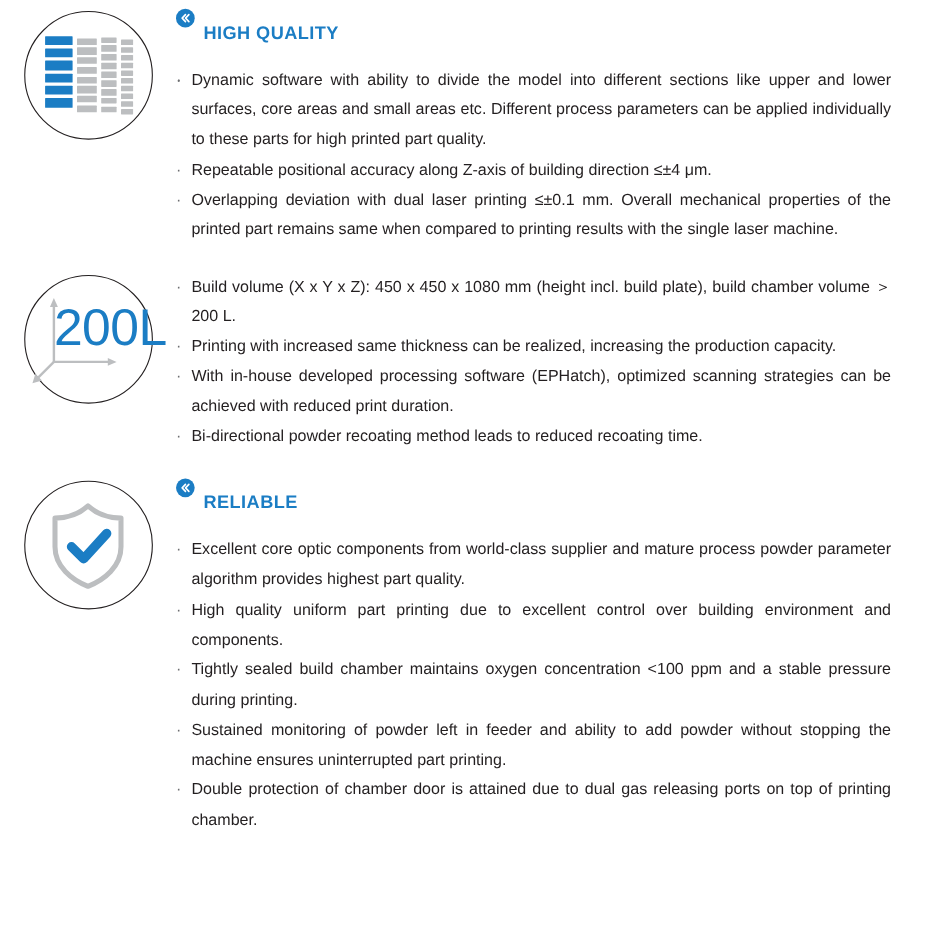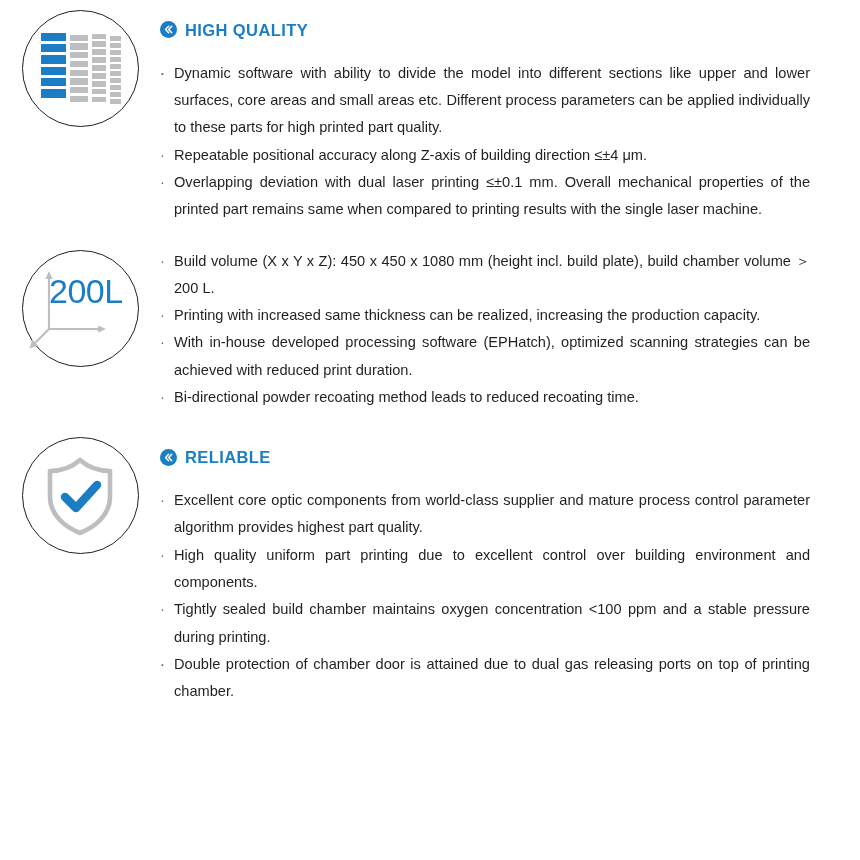--- a/index.html
+++ b/index.html
@@ -56,21 +56,21 @@
 
   .text-col {
     flex: 1 1 auto;
     padding-right: 50px;
     padding-top: 2px;
   }
 
   
   .feature-head {
     display: flex;
-    align-items: center;
+    align-items: flex-start;
     gap: 8px;
     margin: 0 0 8px 0;
   }
   .chev-badge {
     width: 17px;
     height: 17px;
     flex: 0 0 17px;
     border-radius: 50%;
     background: #1b7dc4;
     display: flex;
@@ -133,21 +133,21 @@
   .bar-col.c3 .bar { width: 14px; height: 5.6px; background: #bcbec0; }
   .bar-col.c4 .bar { width: 11px; height: 5.0px; background: #bcbec0; }
 
   
   .vol-icon { position: relative; width: 104px; height: 86px; }
   .vol-icon svg { position: absolute; left: 0; top: 0; }
   .vol-text {
     position: absolute;
     left: 21px;
     top: 9px;
-    font-size: 34px;
+    font-size: 47px;
     font-family: "Liberation Sans", sans-serif;
     color: #1b7dc4;
     letter-spacing: -0.5px;
     line-height: 1;
   }
 
   
   .shield-icon { width: 78px; height: 82px; }
 </style>
 </head>
@@ -265,22 +265,22 @@
       <div class="feature-head">
         <span class="chev-badge">
           <svg width="11" height="11" viewBox="0 0 11 11">
             <path d="M5.6 2.3 L2.6 5.5 L5.6 8.7" fill="none" stroke="#ffffff" stroke-width="1.5" stroke-linecap="round" stroke-linejoin="round"></path>
             <path d="M8.7 2.3 L5.7 5.5 L8.7 8.7" fill="none" stroke="#ffffff" stroke-width="1.5" stroke-linecap="round" stroke-linejoin="round"></path>
           </svg>
         </span>
         <h2 class="feature-title">RELIABLE</h2>
       </div>
       <ul class="bullets">
-        <li><span class="bullet-dot">·</span><span class="bullet-text">Excellent core optic components from world-class supplier and mature process control parameter algorithm provides highest part quality.</span></li>
+        <li><span class="bullet-dot">·</span><span class="bullet-text">Excellent core optic components from world-class supplier and mature process powder parameter algorithm provides highest part quality.</span></li>
         <li><span class="bullet-dot">·</span><span class="bullet-text">High quality uniform part printing due to excellent control over building environment and components.</span></li>
         <li><span class="bullet-dot">·</span><span class="bullet-text">Tightly sealed build chamber maintains oxygen concentration &lt;100 ppm and a stable pressure during printing.</span></li>
-        <li><span class="bullet-dot">·</span></li>
+        <li><span class="bullet-dot">·</span><span class="bullet-text">Sustained monitoring of powder left in feeder and ability to add powder without stopping the machine ensures uninterrupted part printing.</span></li>
         <li><span class="bullet-dot">·</span><span class="bullet-text">Double protection of chamber door is attained due to dual gas releasing ports on top of printing chamber.</span></li>
       </ul>
     </div>
   </section>
 
 </div>
 
 </body></html>

